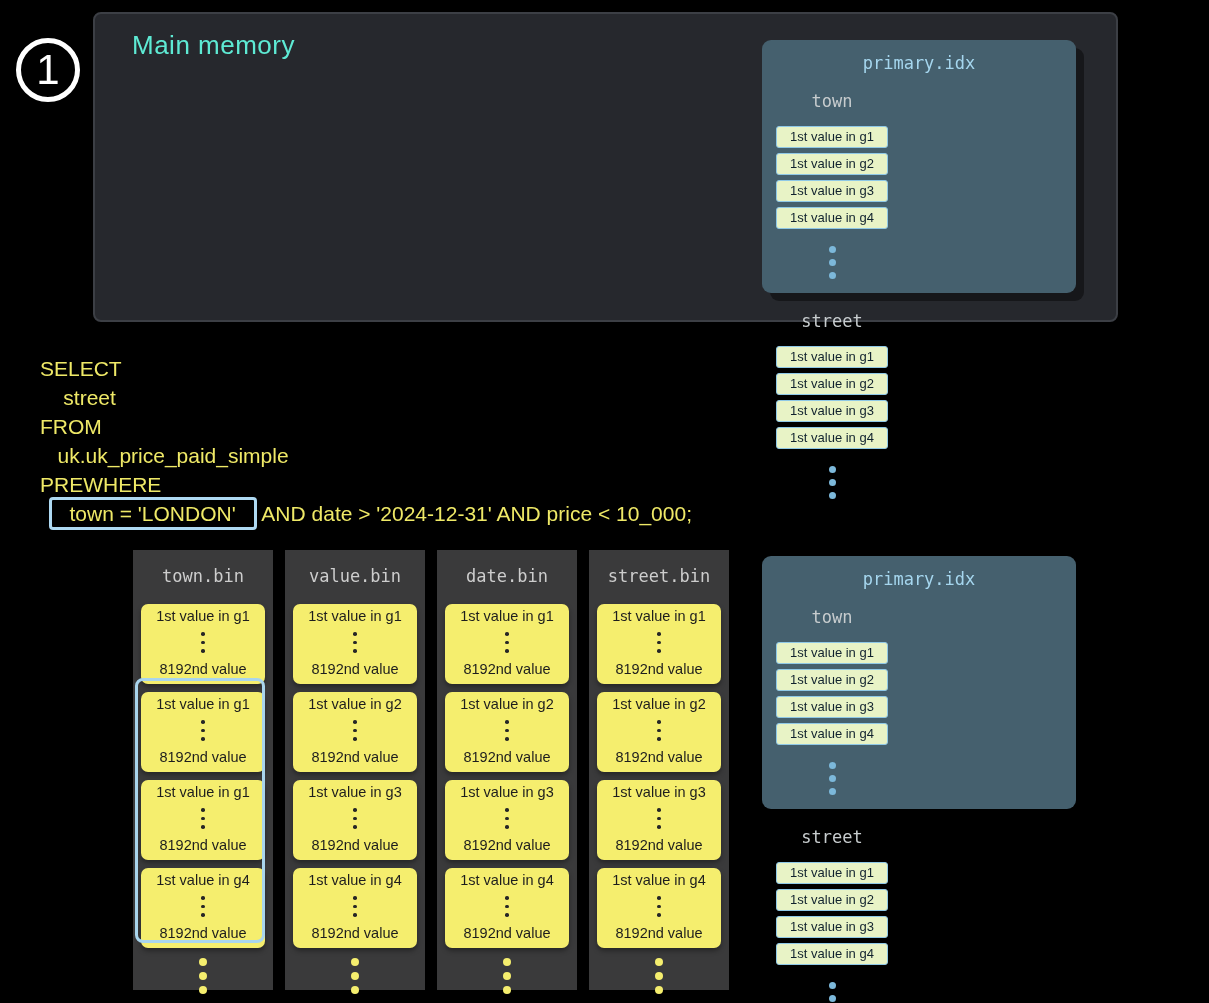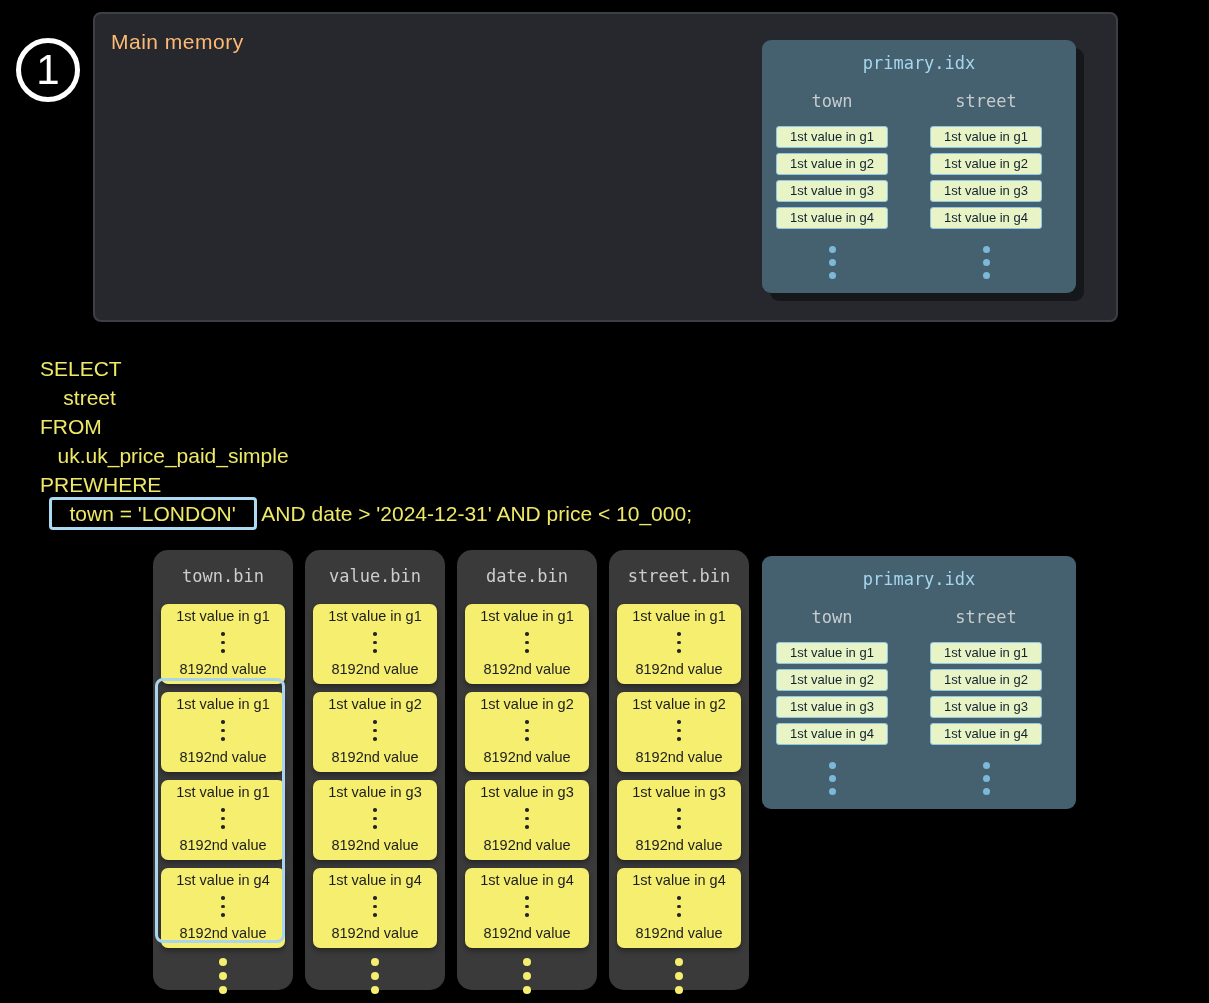--- a/index.html
+++ b/index.html
@@ -18,36 +18,36 @@
     color:#fff; font-size:42px; font-weight:300; line-height:1;
     font-family:"Liberation Sans", sans-serif;
   }
 
   
   .mm-box {
     position:absolute; left:93px; top:12px; width:1025px; height:310px;
     background:#26282d; border:2px solid #3c3f45; border-radius:8px;
   }
   .mm-title {
-    position:absolute; left:16px; top:16px;
-    font-size:21px; color:#fdba74; letter-spacing:0.5px;
+    position:absolute; left:37px; top:16px;
+    font-size:26px; color:#5eead4; letter-spacing:0.5px;
   }
 
   
   .idx-panel {
     position:absolute; width:314px; height:253px;
     background:#45606e; border-radius:9px;
     box-shadow:8px 8px 0 rgba(0,0,0,0.42);
   }
   .idx-title {
     text-align:center; padding-top:13px;
     font-family:"DejaVu Sans Mono", monospace;
     font-size:17px; color:#a5d6ee;
   }
-  .idx-cols { display:flex; gap:14px; margin-top:18px; }
+  .idx-cols { display:flex; gap:32px; margin-top:18px;flex-direction:column; }
   .idx-col  { width:140px; display:flex; flex-direction:column; align-items:center; }
   .idx-header {
     font-family:"DejaVu Sans Mono", monospace;
     font-size:17px; color:#c7ccce; margin-bottom:15px;
   }
   .idx-cell {
     width:112px; height:22px; line-height:19px;
     background:#e8f3c6; border:1.5px solid #8fc8e6; border-radius:3px;
     font-size:13px; color:#10222e; text-align:center;
     margin-bottom:5px; overflow:hidden; white-space:nowrap;
@@ -65,21 +65,21 @@
     white-space:pre;
   }
   .sql .hl {
     border:3px solid #aed9f2; border-radius:4px;
     padding:2px 18px; margin-left:-9px;
   }
 
   
   .bin-col {
     position:absolute; top:550px; width:140px; height:440px;
-    background:#3a3a3b; border-radius:15px;margin-left:20px;
+    background:#3a3a3b; border-radius:0;
   }
   .bin-title {
     text-align:center; padding-top:16px; margin-bottom:9px; height:45px;
     font-family:"DejaVu Sans Mono", monospace;
     font-size:17px; color:#cdcdcd;
   }
   .granule {
     width:124px; height:80px; margin:0 auto 8px;
     background:#f5ee6e; border-radius:7px;
     display:flex; flex-direction:column; justify-content:space-between; align-items:center;

